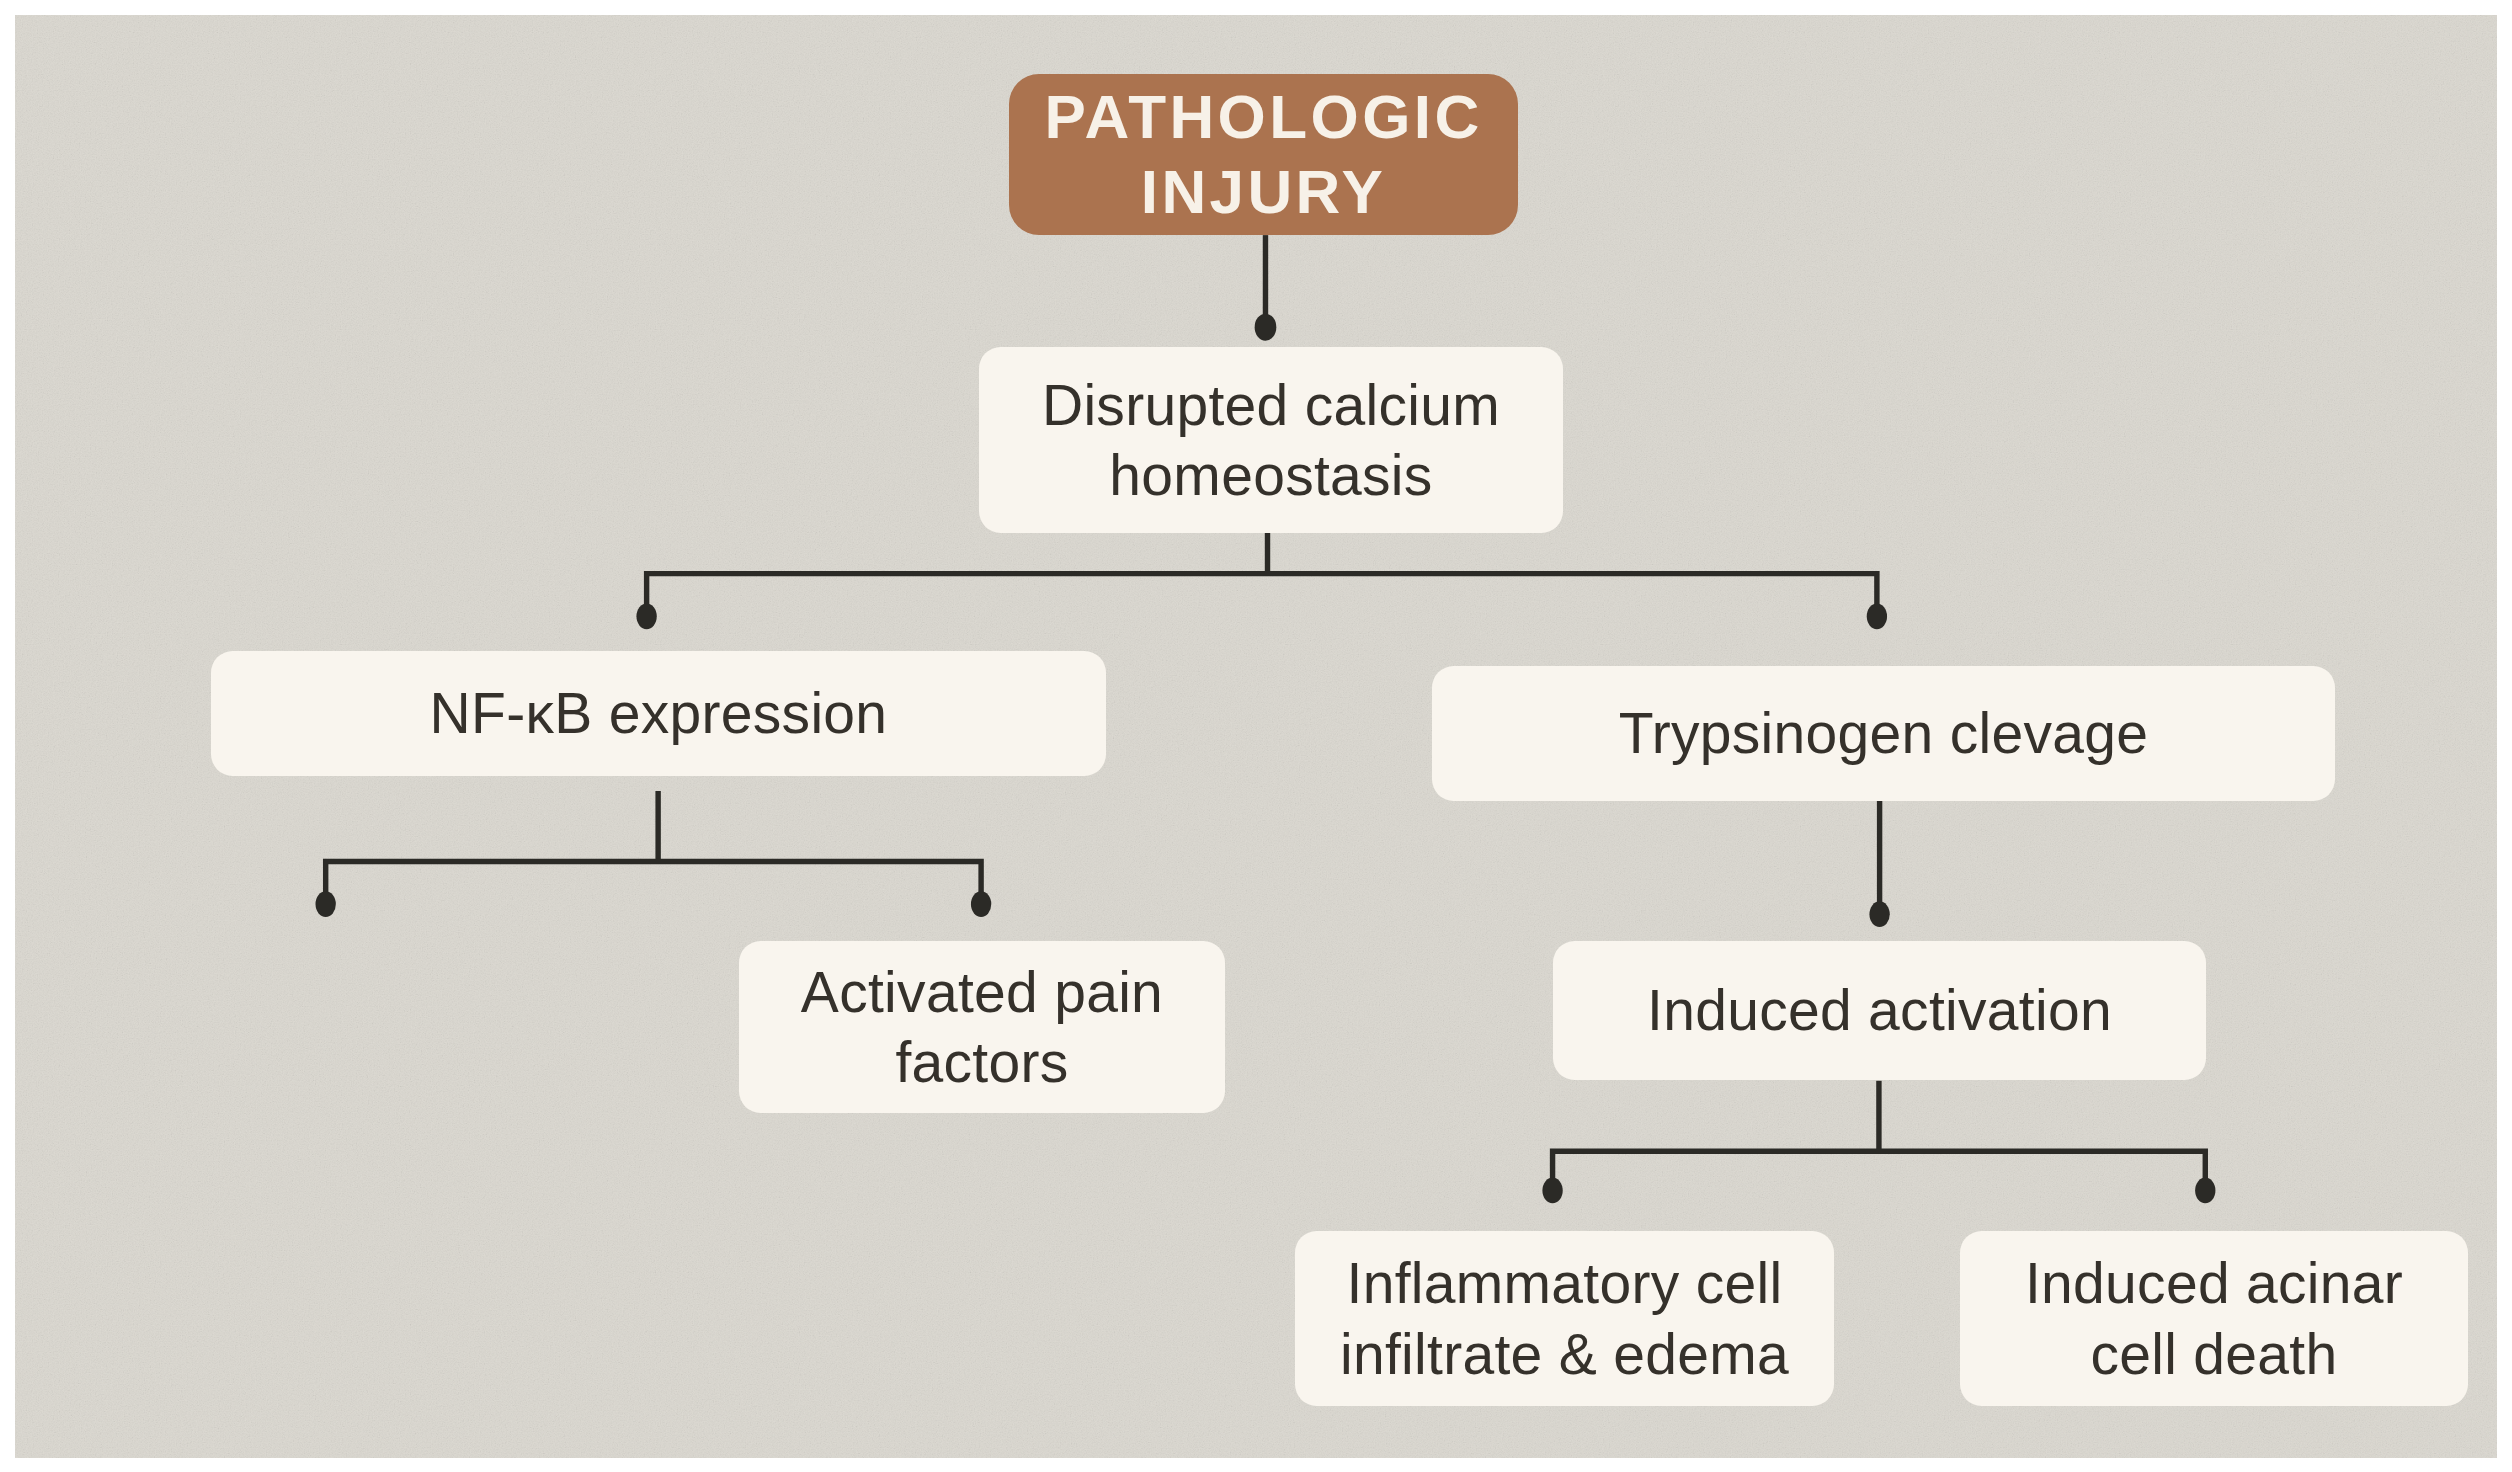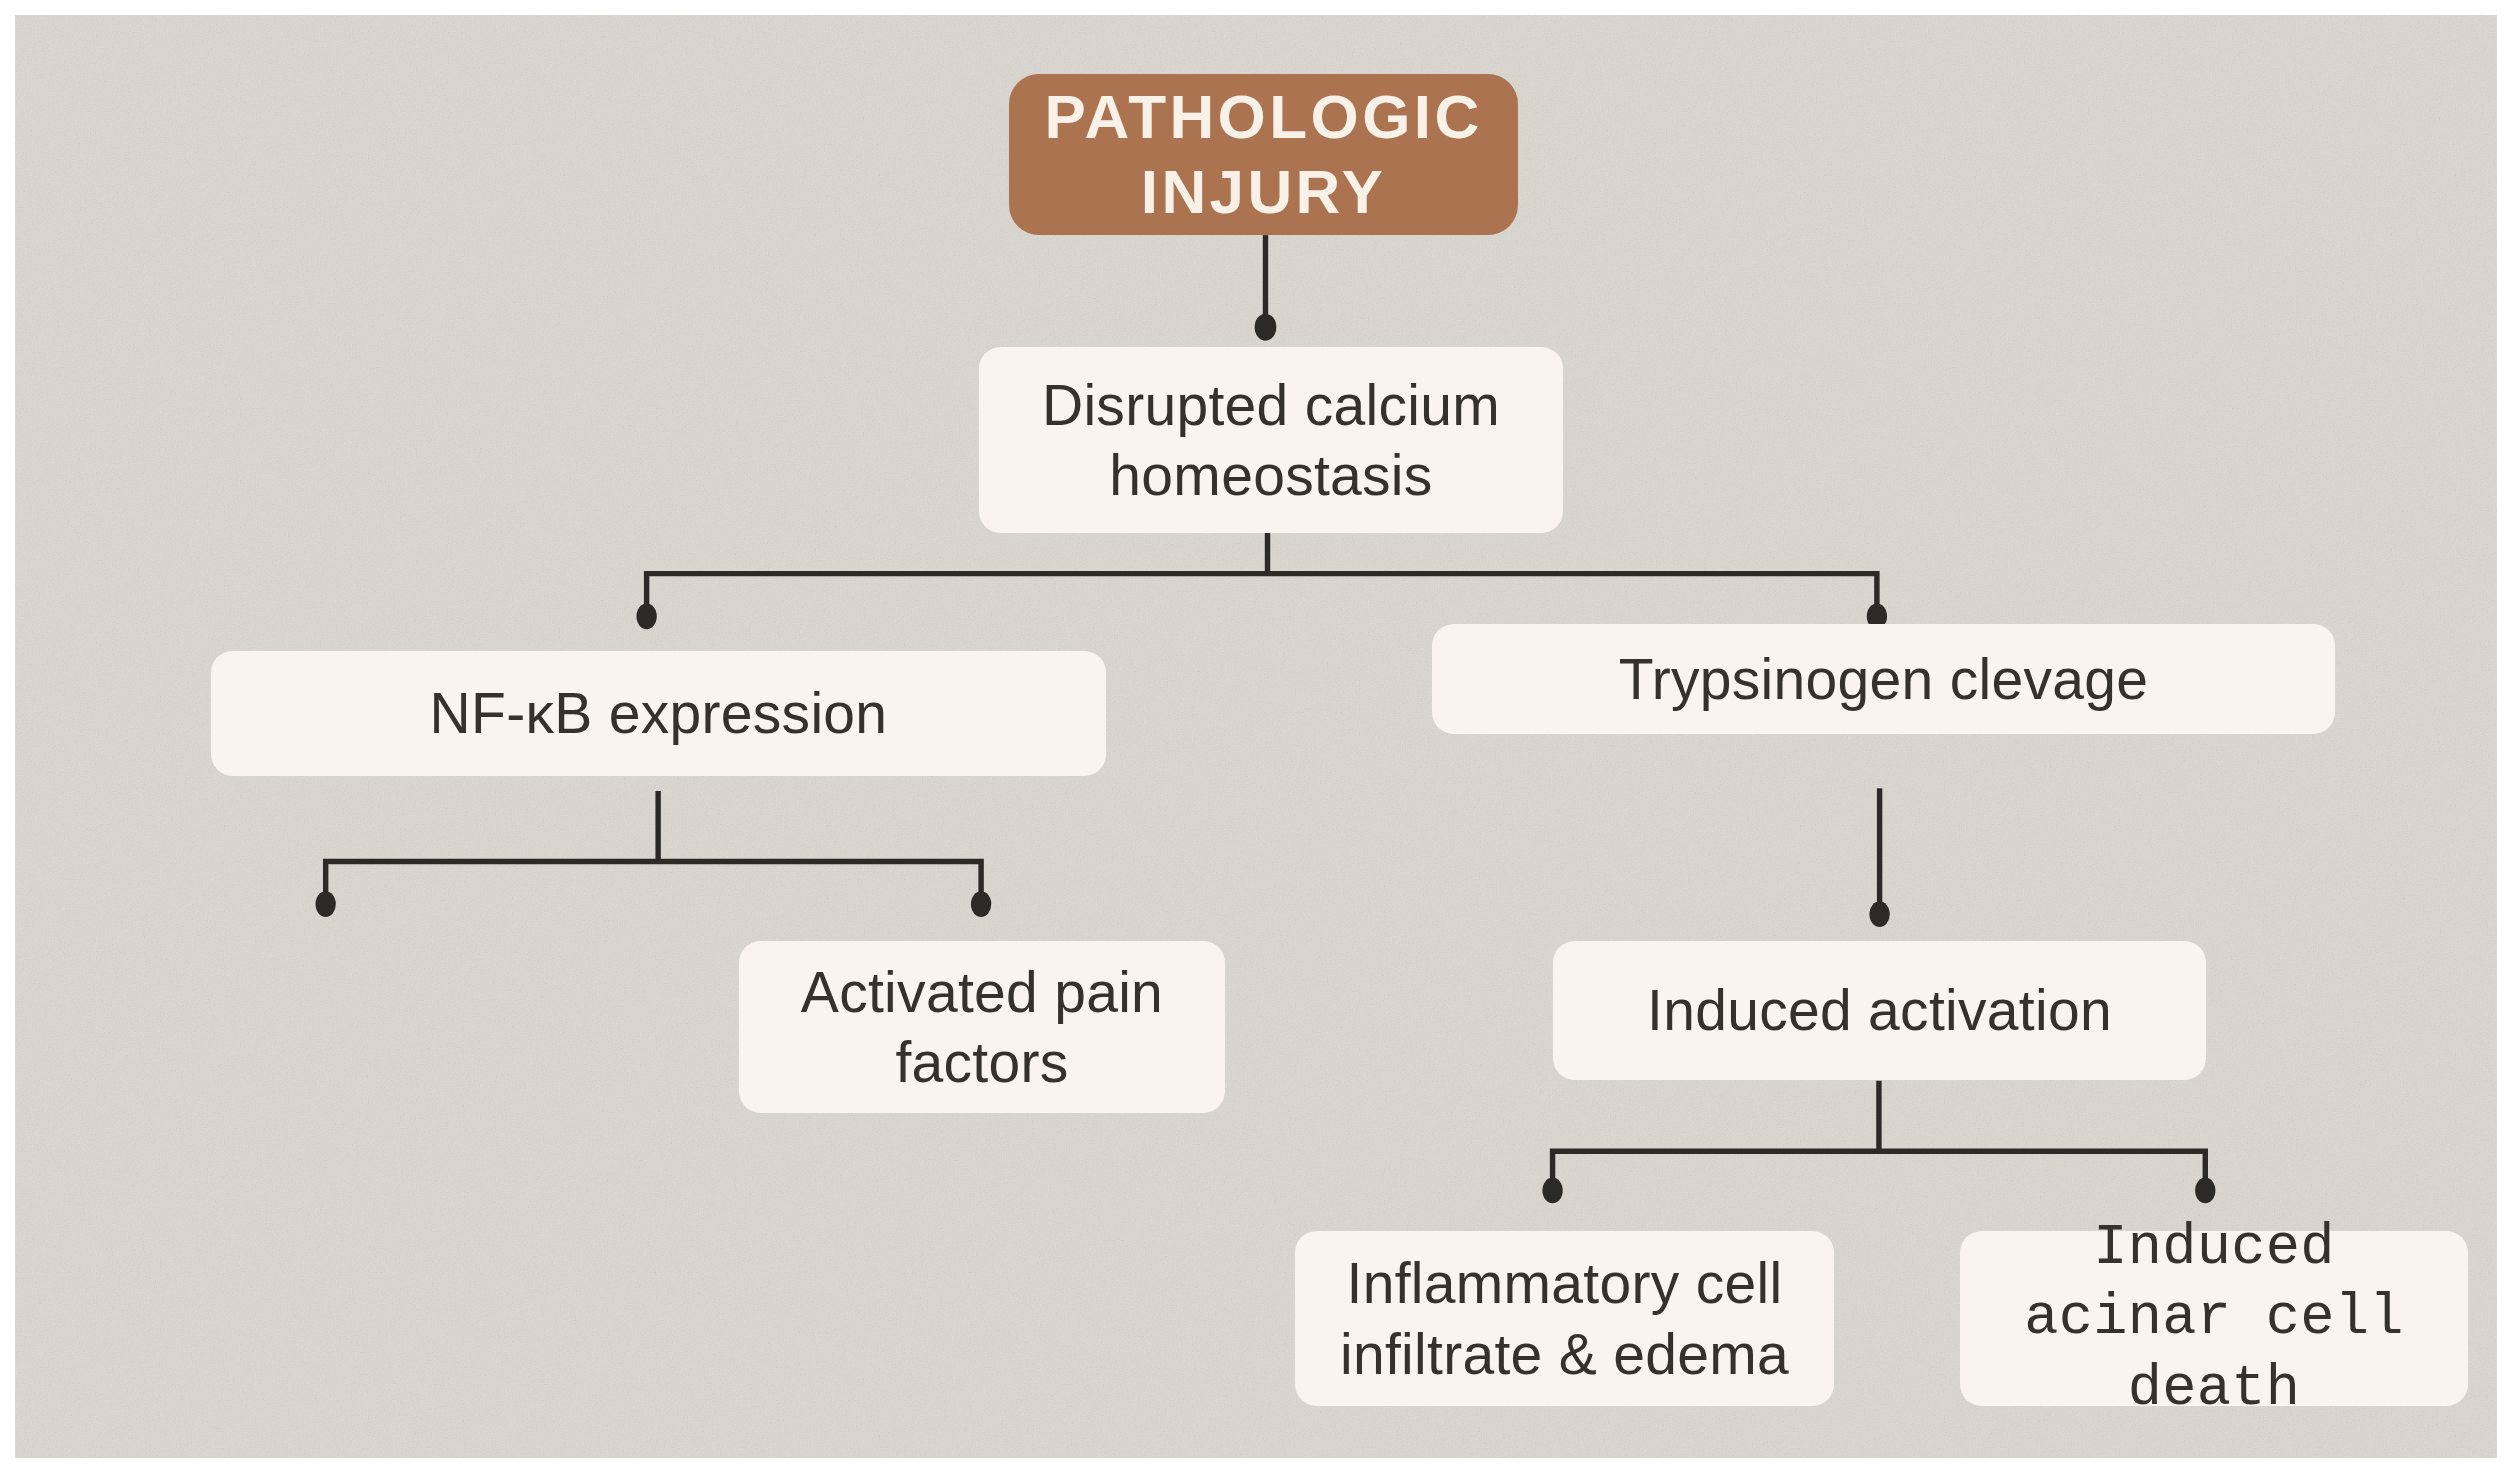--- a/index.html
+++ b/index.html
@@ -62,26 +62,26 @@
     font-size: 62px;
     font-weight: 700;
     letter-spacing: 3.4px;
     line-height: 1.2;
     text-transform: uppercase;
   }
   
   .n-pathologic   { left: 1009px; top: 74px;  width: 509px;  height: 161px; }
   .n-disrupted    { left: 979px; top: 347px;  width: 584px;  height: 186px; }
   .n-nfkb         { left: 211px;  top: 651px;  width: 895px; height: 125px; }
-  .n-trypsinogen  { left: 1432px; top: 624px;  width: 903px; height: 110px; }
+  .n-trypsinogen  { left: 1432px; top: 666px;  width: 903px; height: 135px; }
   .n-pro          { left: 68px;  top: 941px; width: 513px;  height: 172px; }
   .n-pain         { left: 739px; top: 941px; width: 486px;  height: 172px; }
   .n-trypsin      { left: 1553px; top: 941px; width: 653px;  height: 139px; }
   .n-infiltrate   { left: 1295px; top: 1231px; width: 539px;  height: 175px; }
-  .n-acinar       { left: 1960px; top: 1231px; width: 508px;  height: 175px; font-family: Liberation Mono, monospace; }
+  .n-acinar       { left: 1960px; top: 1231px; width: 508px;  height: 175px; }
 </style>
 </head>
 <body>
 
 <div class="stage">
 
   <div class="paper">
     <svg class="grain-svg" xmlns="http://www.w3.org/2000/svg" width="2482" height="1443" viewBox="0 0 3666 2131">
       <filter id="grain">
         <feTurbulence type="fractalNoise" baseFrequency="0.55" numOctaves="2" seed="7" stitchTiles="stitch"></feTurbulence>

